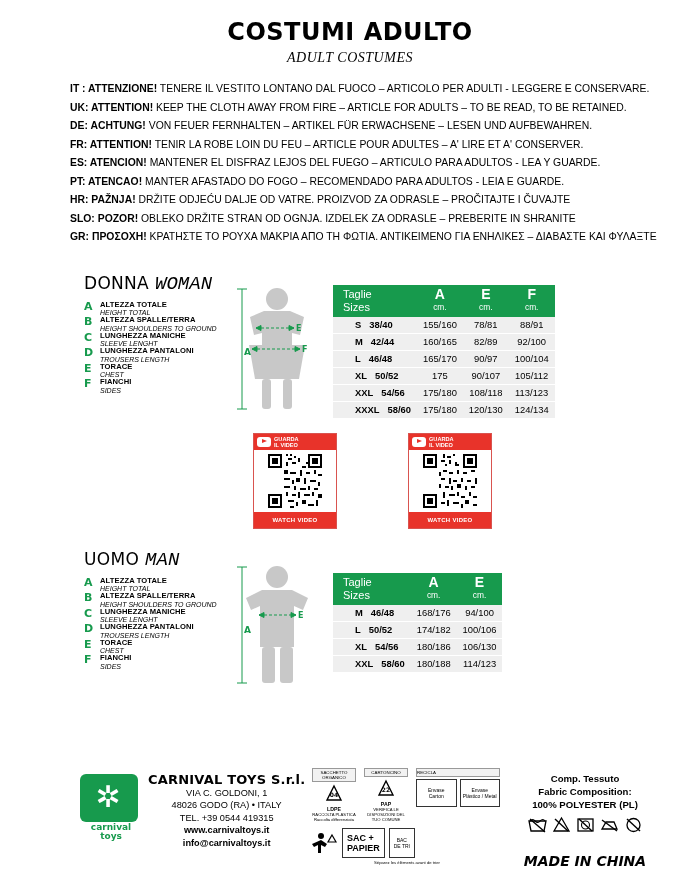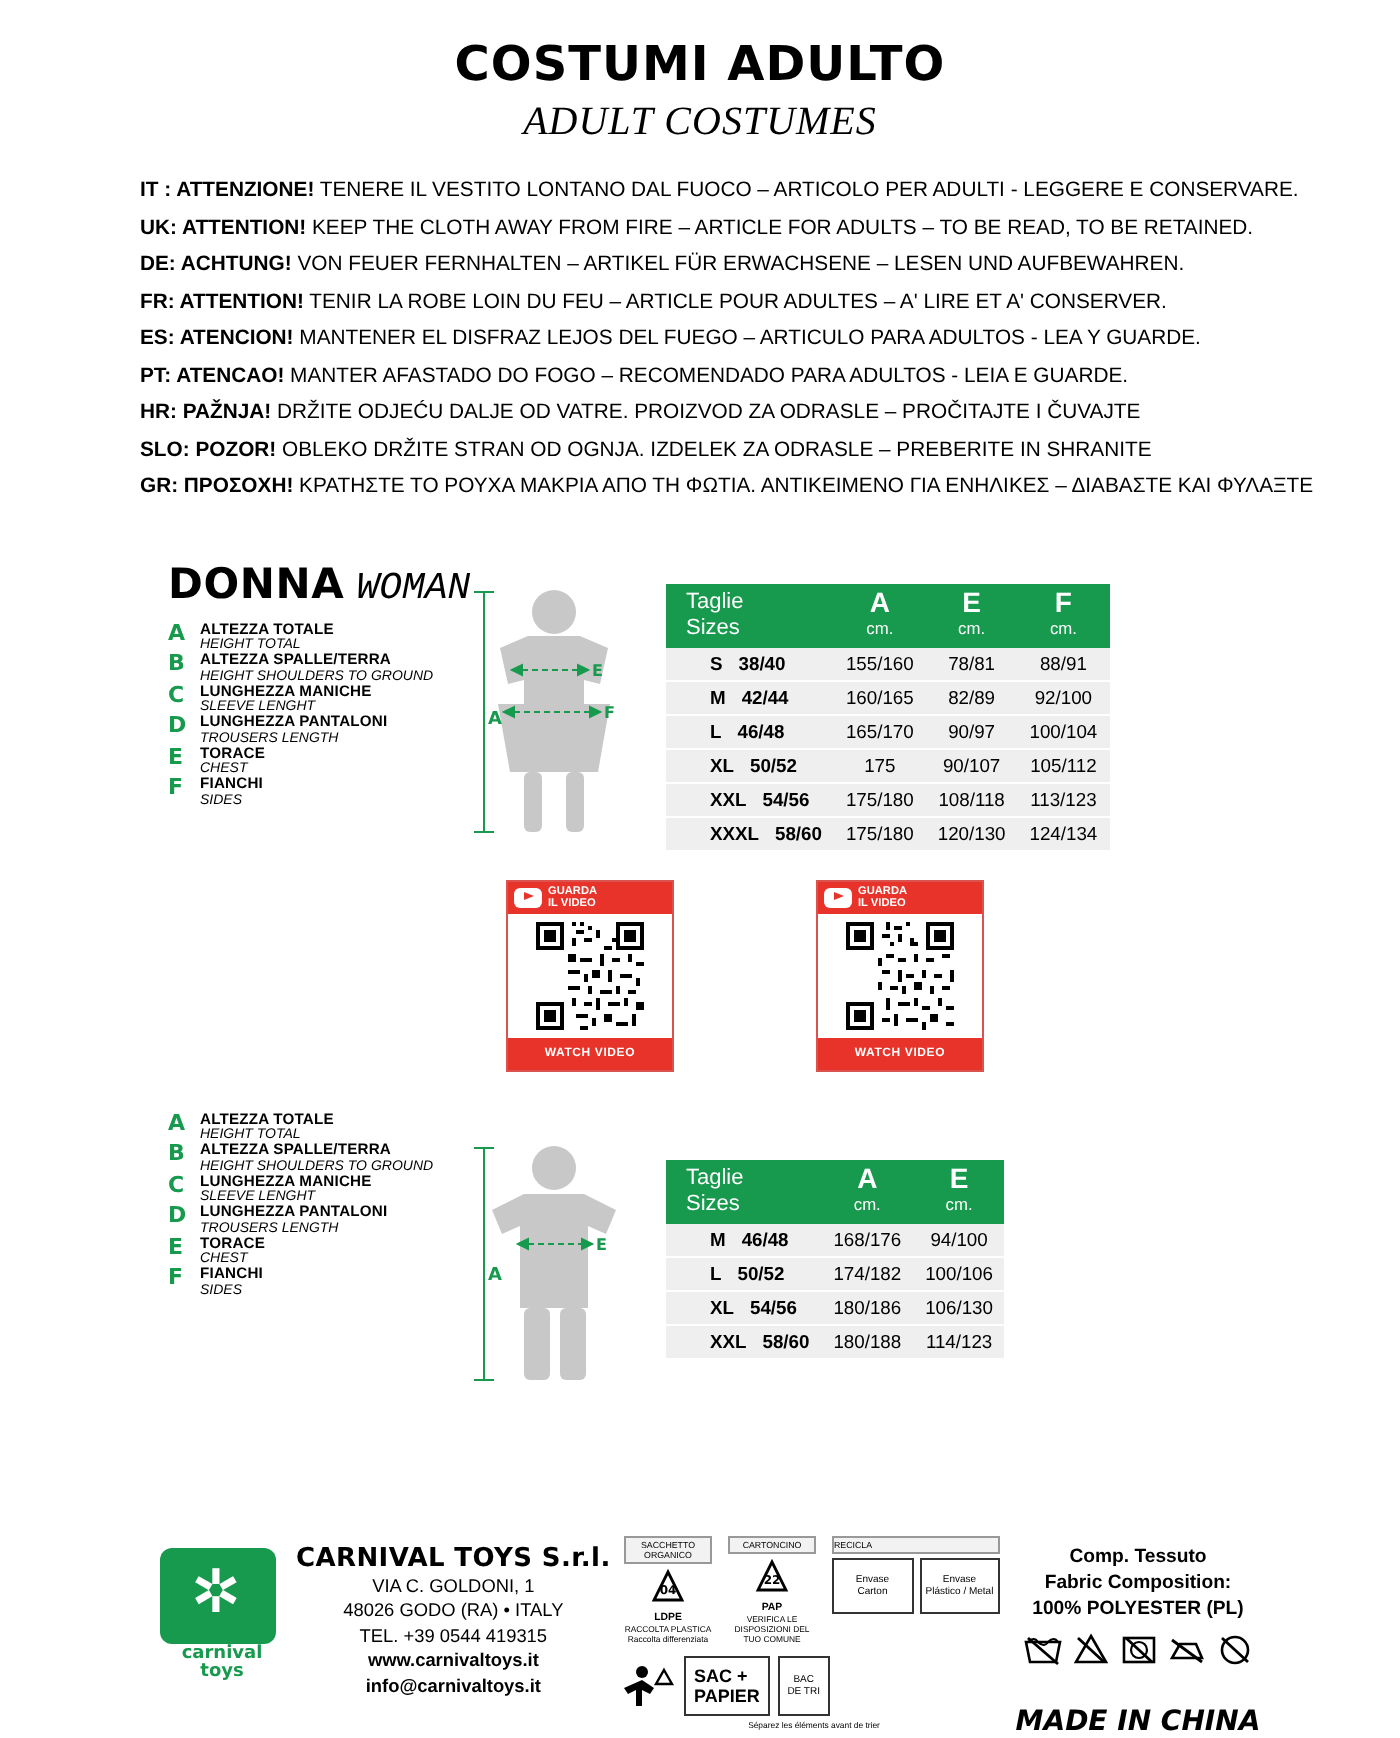--- a/index.html
+++ b/index.html
@@ -27,21 +27,21 @@
   .title-main {
     text-align: center;
     font-size: 24px;
     font-weight: bold;
     letter-spacing: 0.5px;
     margin-top: 18px;
     font-family: "DejaVu Sans", sans-serif;
   }
   .title-sub {
     text-align: center;
-    font-size: 20px;
+    font-size: 14px;
     font-style: italic;
     margin-top: 4px;
     letter-spacing: 0.5px;
     font-family: "Liberation Serif", serif;
   }
 
   
   .warnings {
     margin: 14px 60px 0 70px;
   }
@@ -59,22 +59,22 @@
     position: relative;
     margin-top: 18px;
   }
   .sec-head {
     margin-left: 84px;
     display: flex;
     align-items: baseline;
     gap: 6px;
   }
   .sec-head .it {
-    font-size: 21px;
-    font-weight: bold;
+    font-size: 17px;
+    font-weight: normal;
     font-family: "DejaVu Sans", sans-serif;
     letter-spacing: 0.3px;
   }
   .sec-head .en {
     font-size: 19px;
     font-style: italic;
     font-family: Liberation Mono, monospace;
   }
 
   
@@ -378,21 +378,21 @@
     padding: 4px 4px;
   }
   .tri-note {
     font-size: 4.2px;
     text-align: center;
     margin-top: 2px;
   }
 
   .fabric {
     position: absolute;
-    left: 484px;
+    left: 500px;
     top: 12px;
     width: 170px;
     text-align: center;
     font-size: 9.6px;
     line-height: 13px;
     font-weight: bold;
   }
   .care-icons {
     display: flex;
     justify-content: center;
@@ -698,20 +698,24 @@
             <rect x="18" y="6" width="1" height="1"></rect>
               <rect x="12" y="6" width="1" height="1"></rect>
           </g>
         </svg>
       </div>
       <div class="qr-bot">WATCH VIDEO</div>
     </div>
   </div>
 
   <div class="section" style="margin-top:14px; height:150px;">
+    <div class="sec-head">
+      <span class="it">UOMO</span>
+      <span class="en">MAN</span>
+    </div>
 
     <div class="legend">
       <div class="legend-row">
           <span class="legend-letter">A</span>
           <span class="legend-texts">
             <span class="legend-it">ALTEZZA TOTALE</span>
             <span class="legend-en">HEIGHT TOTAL</span>
           </span>
         </div>
       <div class="legend-row">

